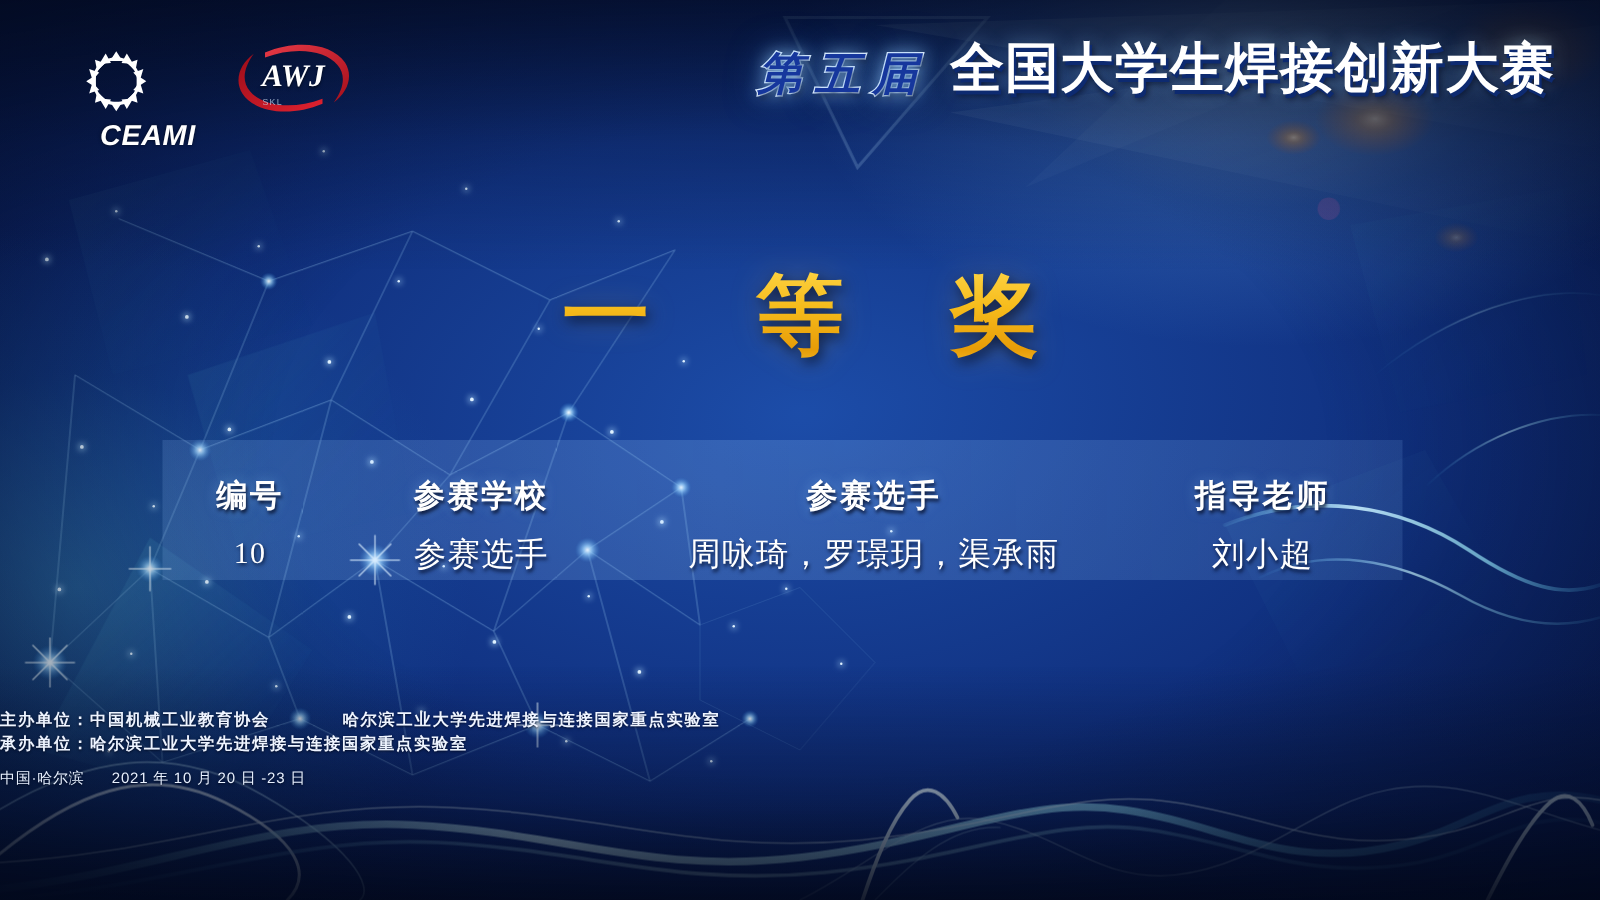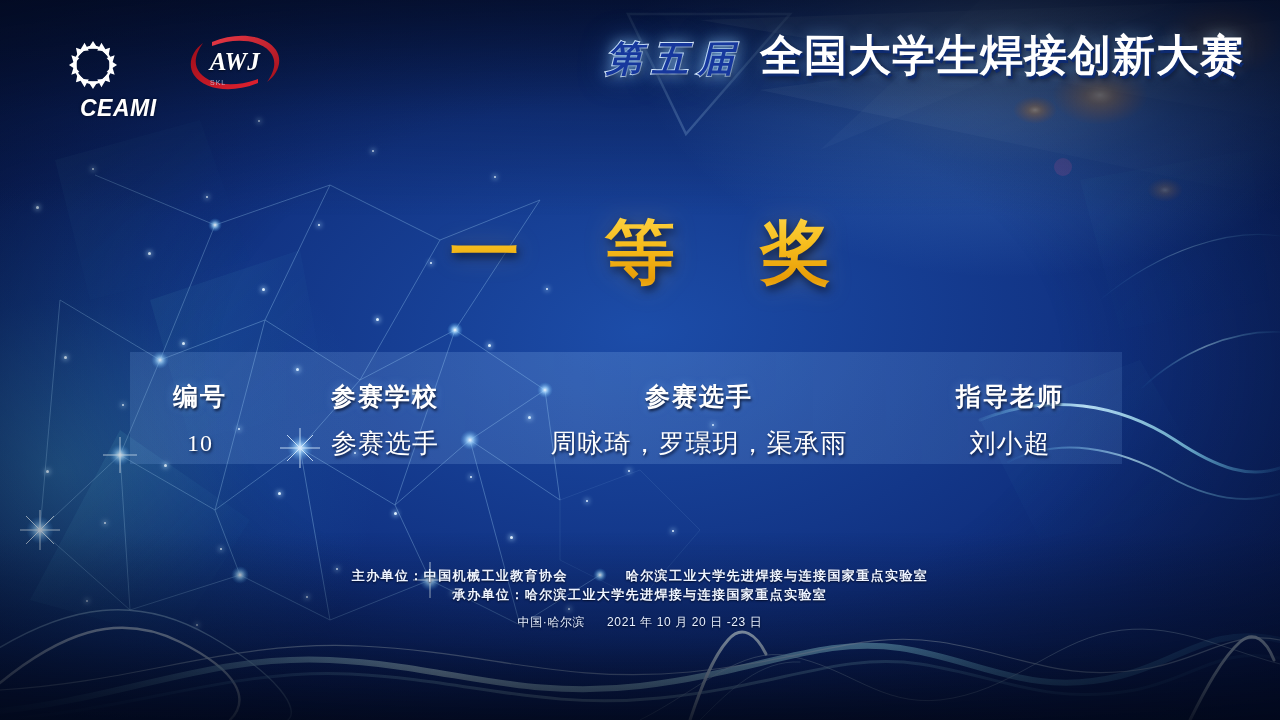--- a/index.html
+++ b/index.html
@@ -111,21 +111,21 @@
     text-shadow:1px 2px 3px rgba(3,10,35,0.85), 0 0 10px rgba(150,205,255,0.35);
   }
   .data .cell{
     font-family:"Liberation Serif","DejaVu Serif",serif;
     font-size:26px; font-weight:normal; letter-spacing:1px;
     text-shadow:1px 2px 3px rgba(3,10,35,0.8);
   }
   .data .c-id{ font-weight:normal; font-size:24px; }
 
   
-  .footer{ position:absolute; left:0; right:0; top:566px; text-align:center; color:#eef4ff; }
+  .footer{ position:absolute; left:0; right:0; top:566px; text-align:left; color:#eef4ff; }
   .footer .l1, .footer .l2{
     font-family:"Liberation Sans","DejaVu Sans",sans-serif;
     font-size:13px; font-weight:bold; letter-spacing:1.4px; line-height:19px;
     text-shadow:0 1px 2px rgba(2,8,28,0.9);
   }
   .footer .l1 .gap{ display:inline-block; width:48px; }
   .footer .l3{
     margin-top:10px;
     font-family:"Liberation Sans","DejaVu Sans",sans-serif;
     font-size:12px; letter-spacing:0.6px; color:#e8f1ff;

